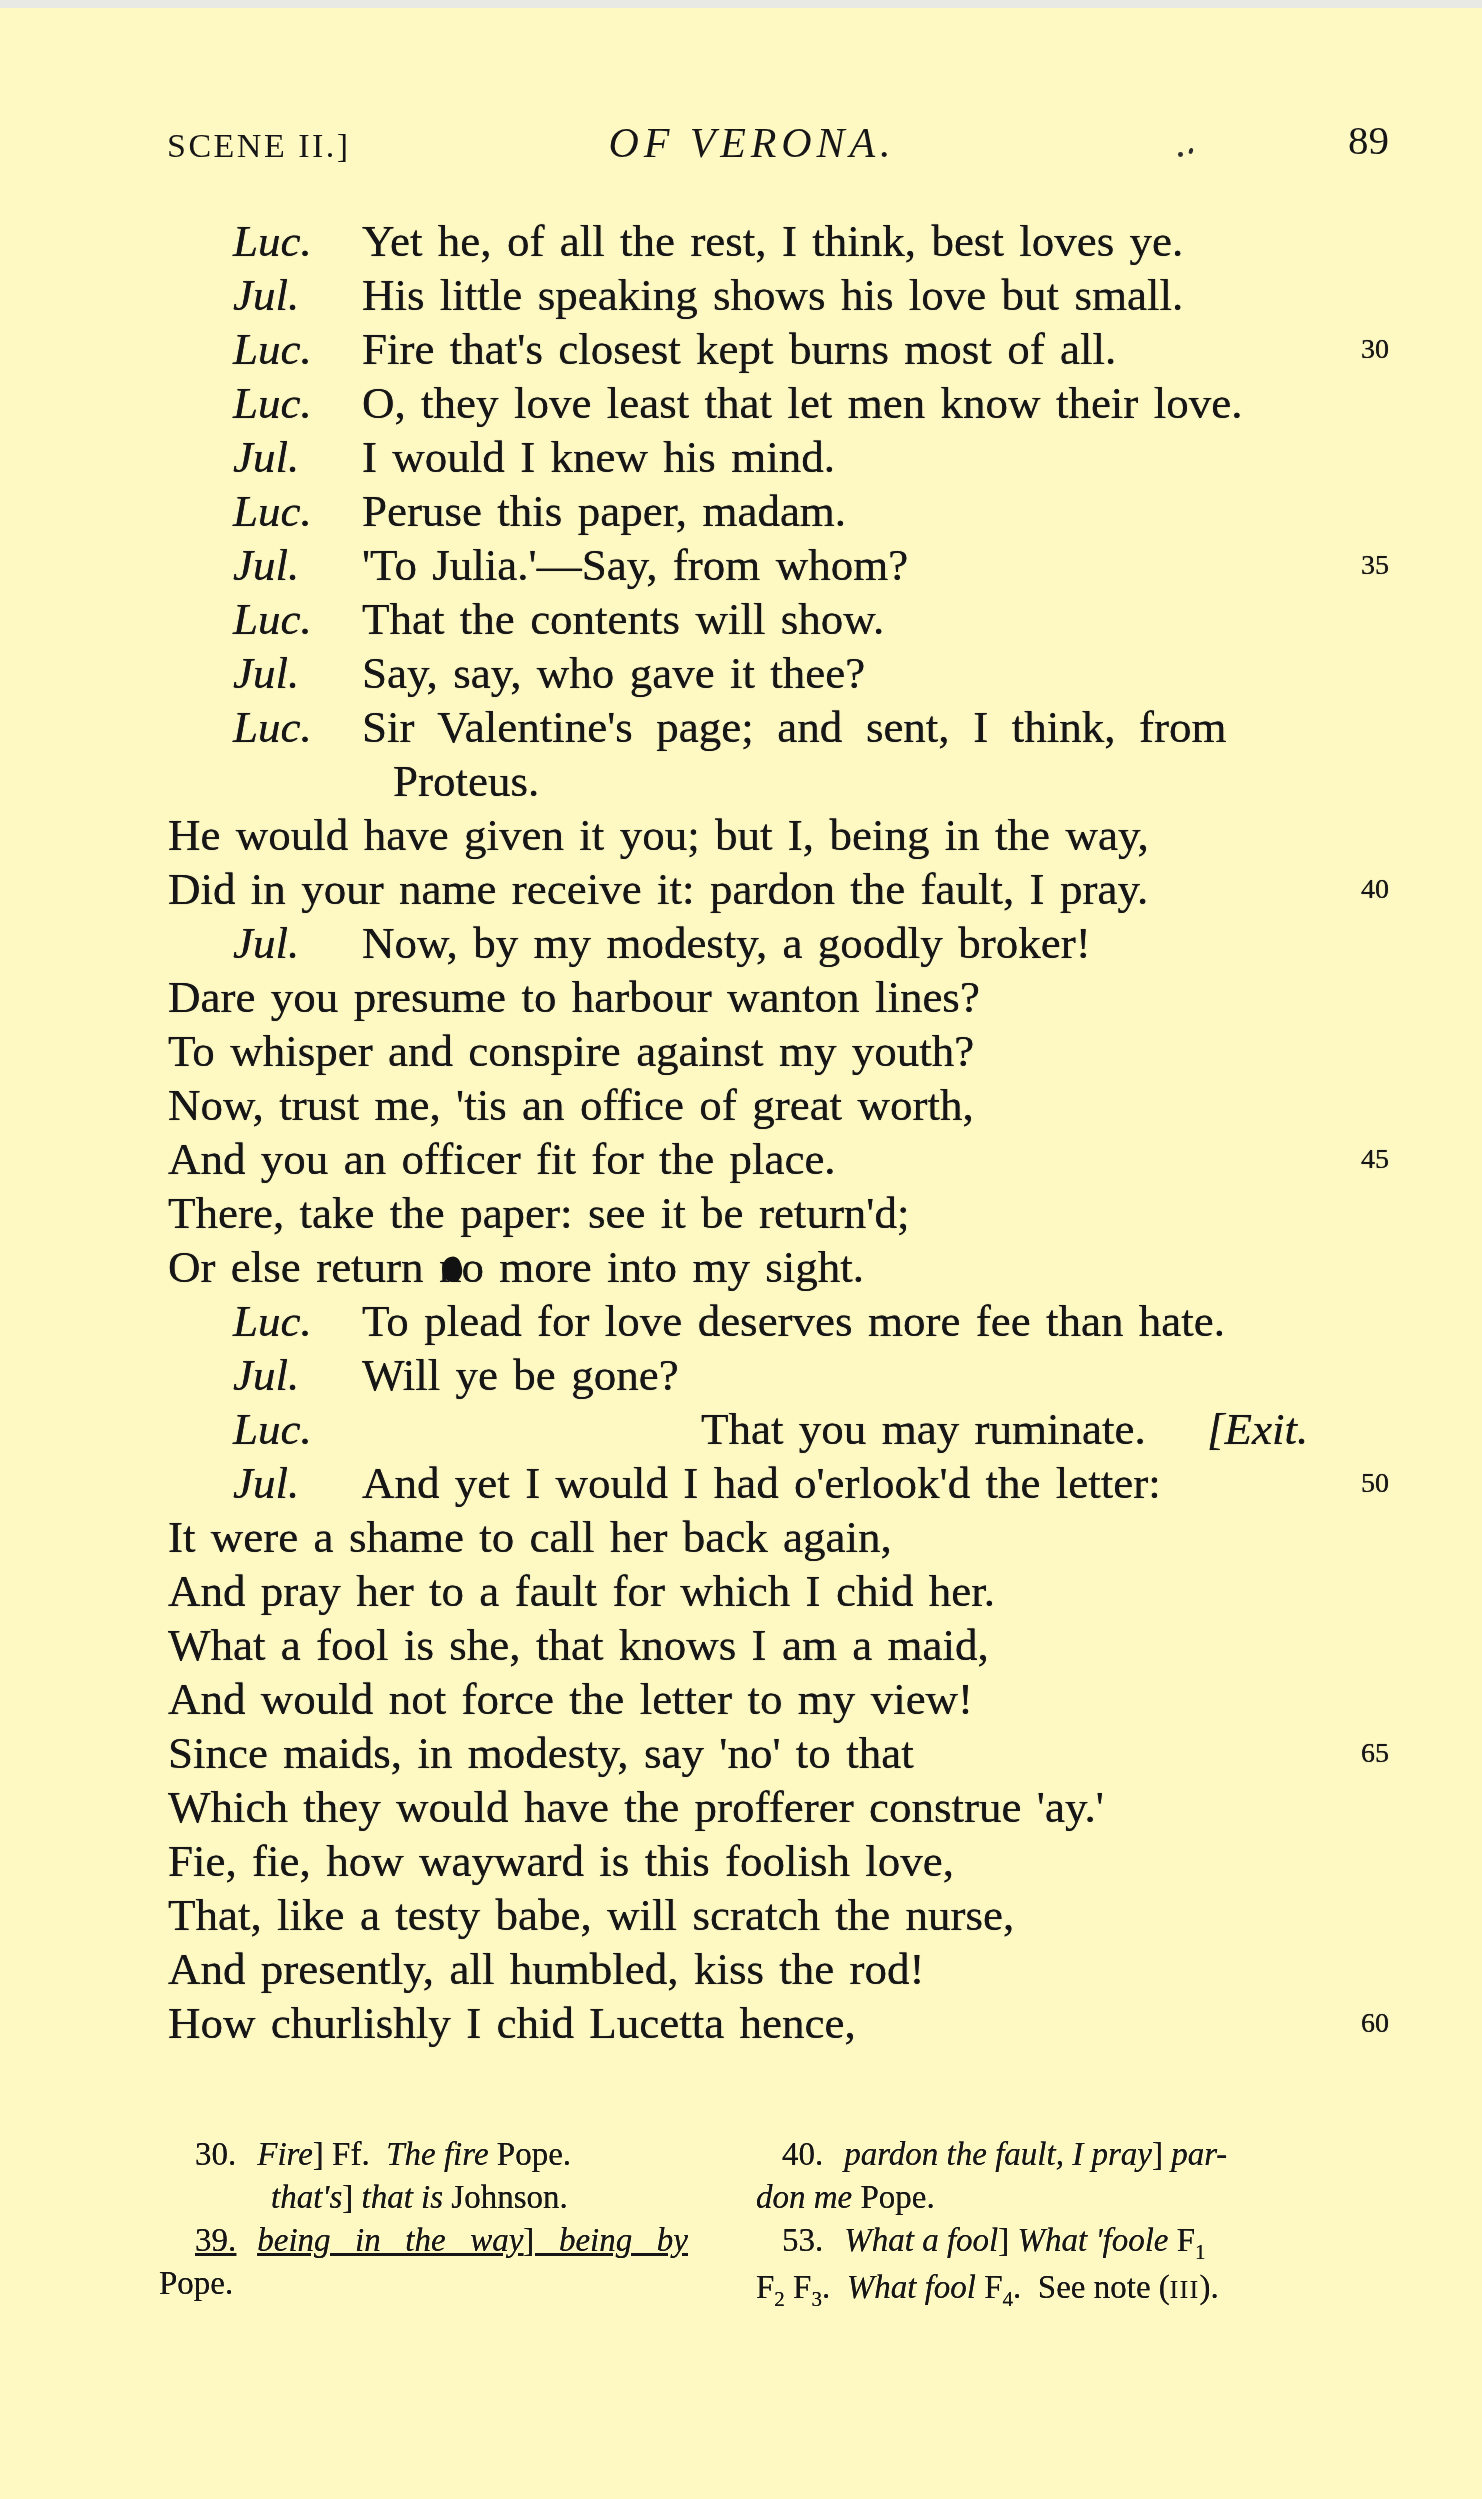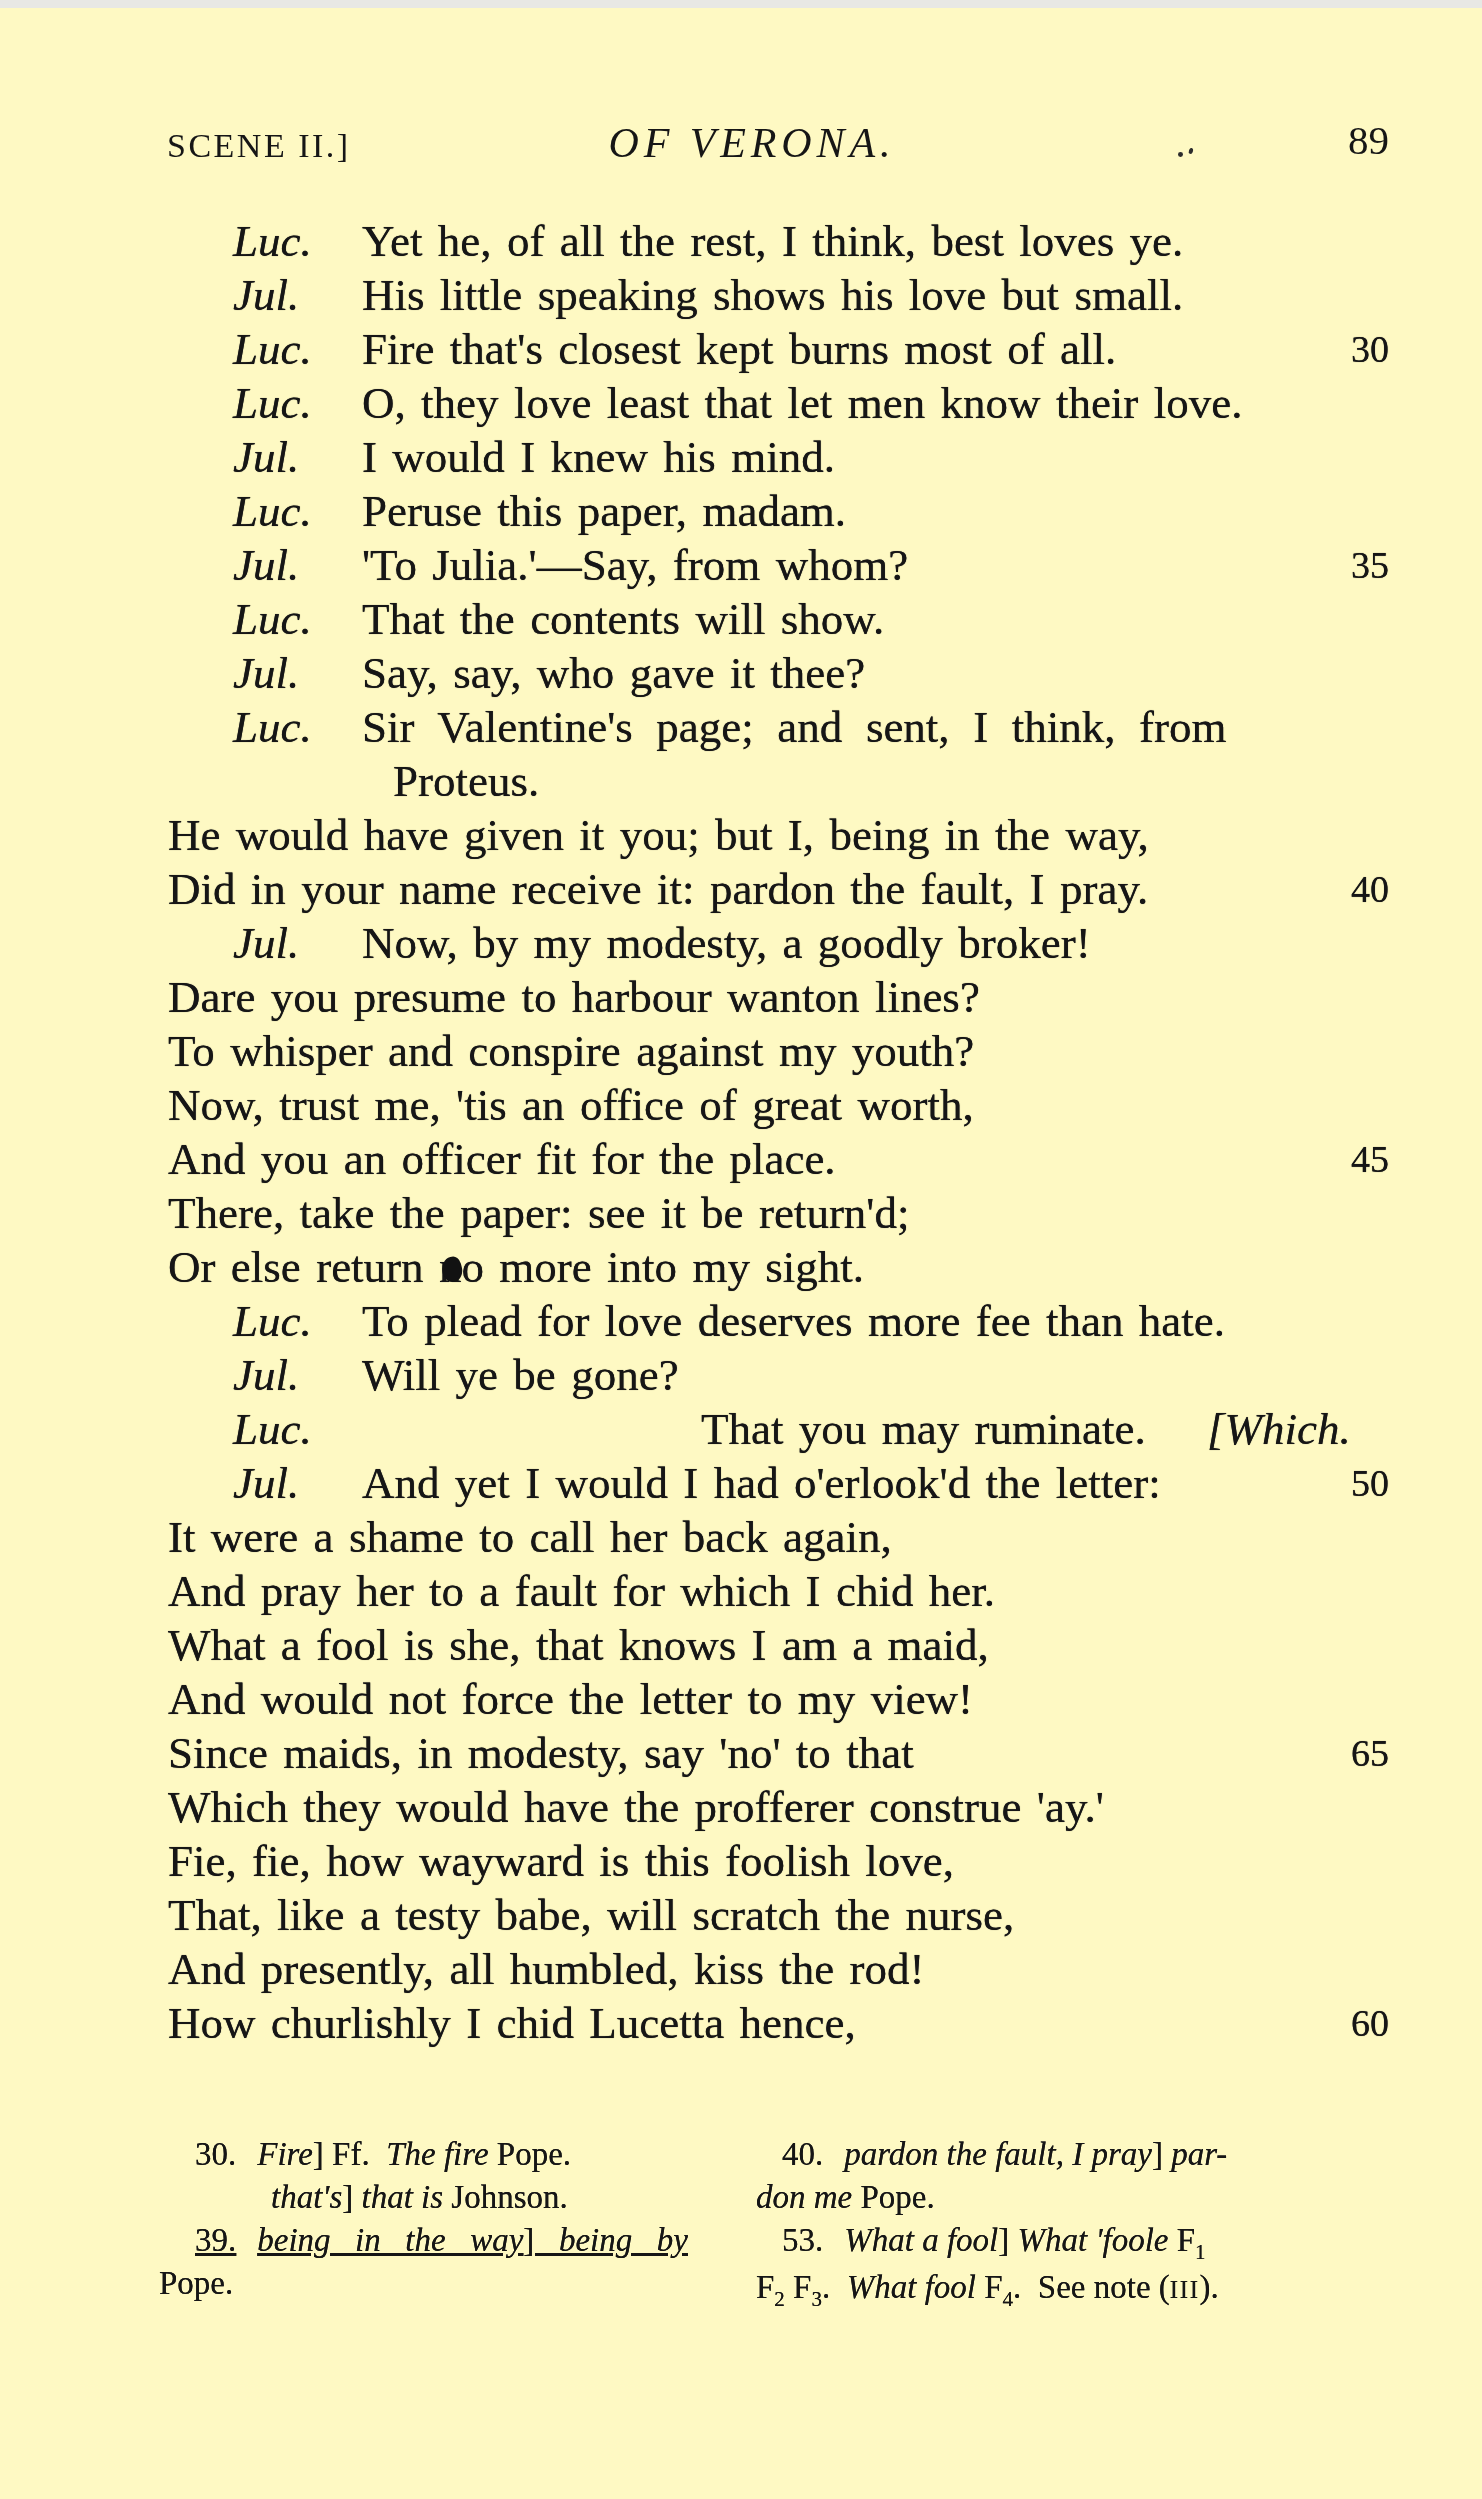--- a/index.html
+++ b/index.html
@@ -18,21 +18,21 @@
     font-size:45px;text-shadow:0 0 0.7px currentColor;}
   .line{position:relative;height:54px;line-height:54px;white-space:nowrap;word-spacing:4.1px;}
   .line.speech,.line.split{padding-left:65px;}
   .line.cont{padding-left:225px;}
   .line.flush{padding-left:0;}
   .line.wide{word-spacing:12.3px;}
   .speaker{font-style:italic;display:inline-block;min-width:129px;}
   .line.split .text{position:absolute;left:533px;top:0;}
   .line.split .exit{position:absolute;left:1039px;top:0;font-style:italic;}
   .num{position:absolute;right:-57px;top:0;width:74px;text-align:right;
-    font-size:38px;line-height:54px;}
+    font-size:28px;line-height:54px;}
   
   .fn-col{position:absolute;top:2125px;width:572px;font-size:33px;line-height:43px;
     text-shadow:0 0 0.5px currentColor;}
   .fn-left{left:159px;}
   .fn-right{left:756px;}
   .fn-line{white-space:nowrap;}
   .fn-left .ind-num{padding-left:36px;}
   .fn-left .ind-sub{padding-left:112px;}
   .fn-right .ind-num{padding-left:26px;}
   .fn-line.fn-wide{word-spacing:16.3px;text-decoration:underline;}
@@ -74,21 +74,21 @@
       <div class="line flush"><span class="text">Did in your name receive it: pardon the fault, I pray.</span><span class="num">40</span></div>
       <div class="line speech"><span class="speaker">Jul.</span><span class="text">Now, by my modesty, a goodly broker!</span></div>
       <div class="line flush"><span class="text">Dare you presume to harbour wanton lines?</span></div>
       <div class="line flush"><span class="text">To whisper and conspire against my youth?</span></div>
       <div class="line flush"><span class="text">Now, trust me, 'tis an office of great worth,</span></div>
       <div class="line flush"><span class="text">And you an officer fit for the place.</span><span class="num">45</span></div>
       <div class="line flush"><span class="text">There, take the paper: see it be return'd;</span></div>
       <div class="line flush"><span class="text">Or else return no more into my sight.</span></div>
       <div class="line speech"><span class="speaker">Luc.</span><span class="text">To plead for love deserves more fee than hate.</span></div>
       <div class="line speech"><span class="speaker">Jul.</span><span class="text">Will ye be gone?</span></div>
-      <div class="line split"><span class="speaker">Luc.</span><span class="text">That you may ruminate.</span><span class="exit">[Which.</span></div>
+      <div class="line split"><span class="speaker">Luc.</span><span class="text">That you may ruminate.</span><span class="exit">[Exit.</span></div>
       <div class="line speech"><span class="speaker">Jul.</span><span class="text">And yet I would I had o'erlook'd the letter:</span><span class="num">50</span></div>
       <div class="line flush"><span class="text">It were a shame to call her back again,</span></div>
       <div class="line flush"><span class="text">And pray her to a fault for which I chid her.</span></div>
       <div class="line flush"><span class="text">What a fool is she, that knows I am a maid,</span></div>
       <div class="line flush"><span class="text">And would not force the letter to my view!</span></div>
       <div class="line flush"><span class="text">Since maids, in modesty, say 'no' to that</span><span class="num">65</span></div>
       <div class="line flush"><span class="text">Which they would have the profferer construe 'ay.'</span></div>
       <div class="line flush"><span class="text">Fie, fie, how wayward is this foolish love,</span></div>
       <div class="line flush"><span class="text">That, like a testy babe, will scratch the nurse,</span></div>
       <div class="line flush"><span class="text">And presently, all humbled, kiss the rod!</span></div>

